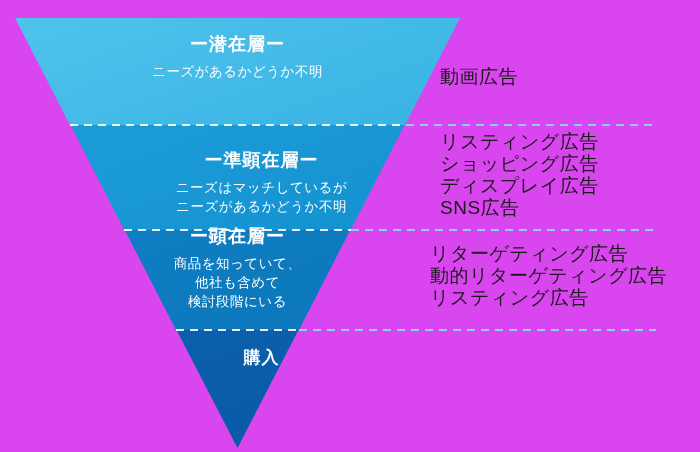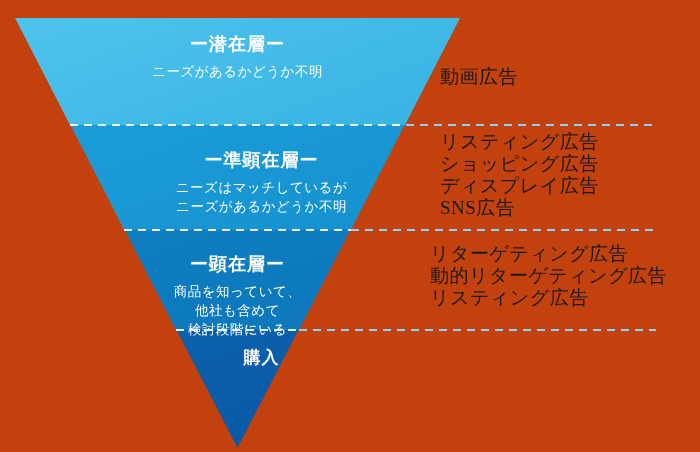--- a/index.html
+++ b/index.html
@@ -8,23 +8,23 @@
     --tier3-top:#1189ca; --tier3-bottom:#0b70b6;
     --tier4-top:#0d72b8; --tier4-bottom:#0956a4;
     --divider-inner:#ffffff; --divider-outer:#8fd0ee;
     --text-on-funnel:#ffffff; --text-right:#1a1a1a;
   }
   *{margin:0;padding:0;box-sizing:border-box;}
   html,body{background:#ffffff;}
   .stage{
     position:relative;
     width:700px;height:452px;
-    background:#c2410c;
+    background:#d946ef;
     overflow:hidden;
-    font-family:Liberation Serif, serif;
+    font-family:Liberation Sans, sans-serif;
   }
   .funnel-box{
     position:absolute; left:15px; top:18px;
     width:445px; height:430px;
   }
   .tier{position:absolute; inset:0;}
   .tier1{
     background:linear-gradient(160deg,var(--tier1-top) 0%,var(--tier1-bottom) 100%);
     clip-path:polygon(0px 0px,445px 0px,389.5px 108px,55.5px 108px);
   }
@@ -48,21 +48,21 @@
   .tier-title{
     font-size:18px; font-weight:700; letter-spacing:1px;
     margin-bottom:6px;
   }
   .tier-desc{
     font-size:13.5px; line-height:19px; font-weight:400;
     letter-spacing:0.5px;
   }
   .label-t1{top:32px;}
   .label-t2{top:148px;margin-left:24px;}
-  .label-t3{top:252px;}
+  .label-t3{top:224px;}
   .label-t4{top:346px;padding-left:48px;}
   .label-t4 .tier-title{font-size:17px;}
   .divider{
     position:absolute; height:2px; z-index:2;
   }
   .divider.inner{
     background:repeating-linear-gradient(90deg,var(--divider-inner) 0 8px,transparent 8px 14px);
     opacity:.9;
   }
   .divider.outer{

